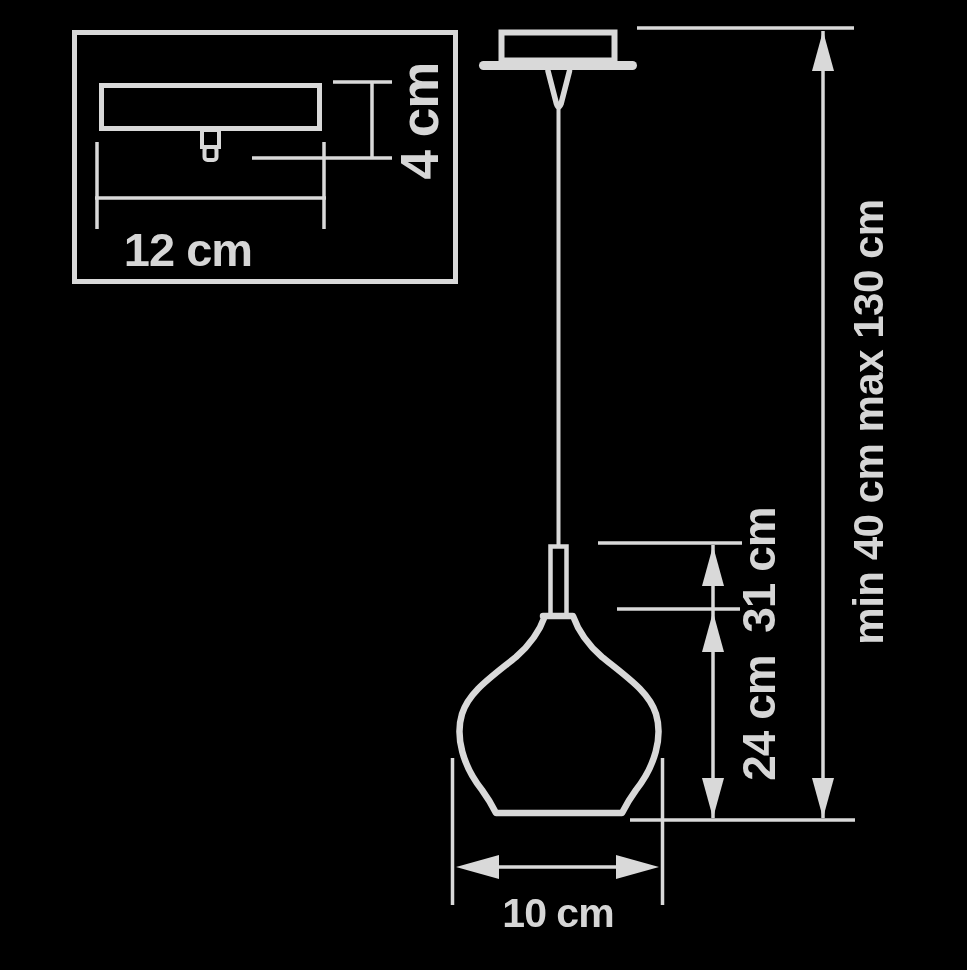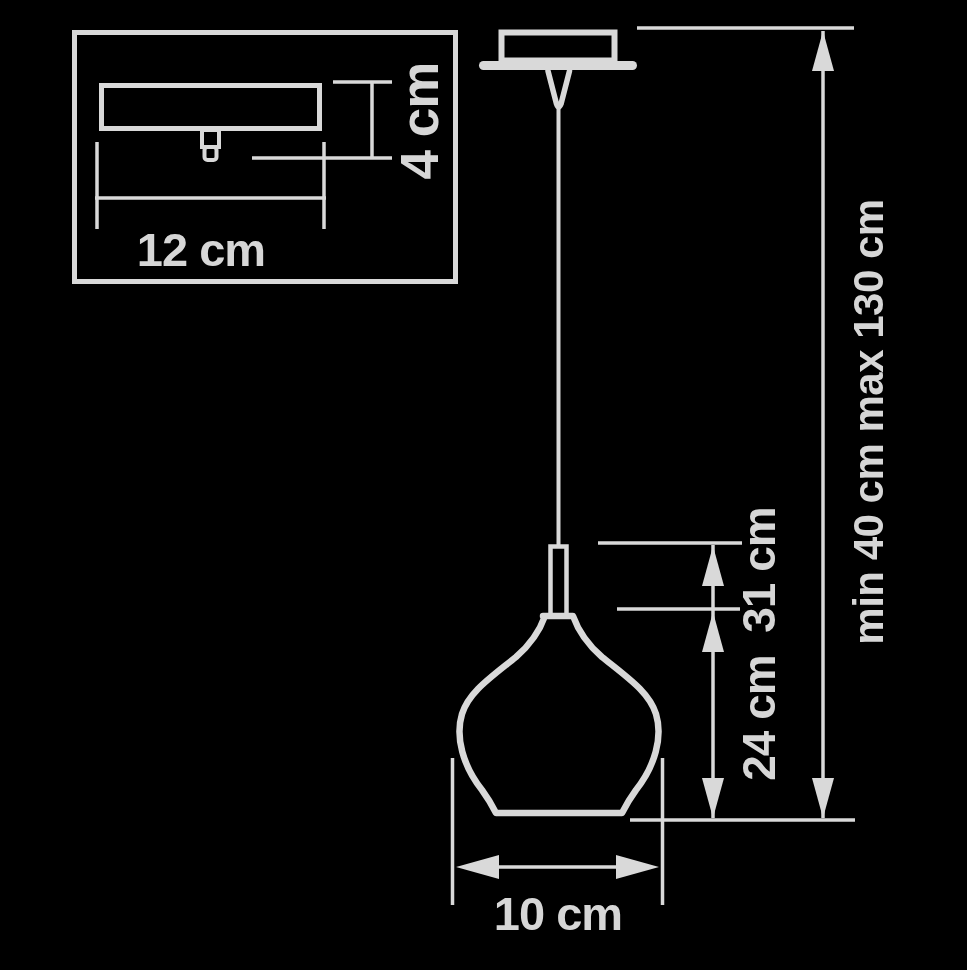--- a/index.html
+++ b/index.html
@@ -8,23 +8,23 @@
   }
   .stage{
     position:relative;width:967px;height:970px;background:#000;overflow:hidden;
   }
   .stage svg{position:absolute;left:0;top:0;}
   .dim-label{
     position:absolute;color:#d6d6d6;font-weight:bold;white-space:nowrap;
     letter-spacing:-1px;transform:translate(-50%,-50%);line-height:1;
   }
   .dim-label.rot{transform:translate(-50%,-50%) rotate(-90deg);}
-  .lbl-12{left:201px;top:249px;font-size:47px;}
+  .lbl-12{left:188px;top:249px;font-size:47px;}
   .lbl-4{left:419px;top:121px;font-size:53px;}
-  .lbl-10{left:558px;top:913px;font-size:47px;}
+  .lbl-10{left:558px;top:913px;font-size:41px;}
   .lbl-31{left:759px;top:570px;font-size:46px;}
   .lbl-24{left:759px;top:718px;font-size:46px;}
   .lbl-minmax{left:869px;top:422px;font-size:42px;letter-spacing:-0.5px;}
 </style>
 </head>
 <body>
 
 <div class="stage">
 
   <svg width="967" height="970" viewBox="0 0 967 970">

